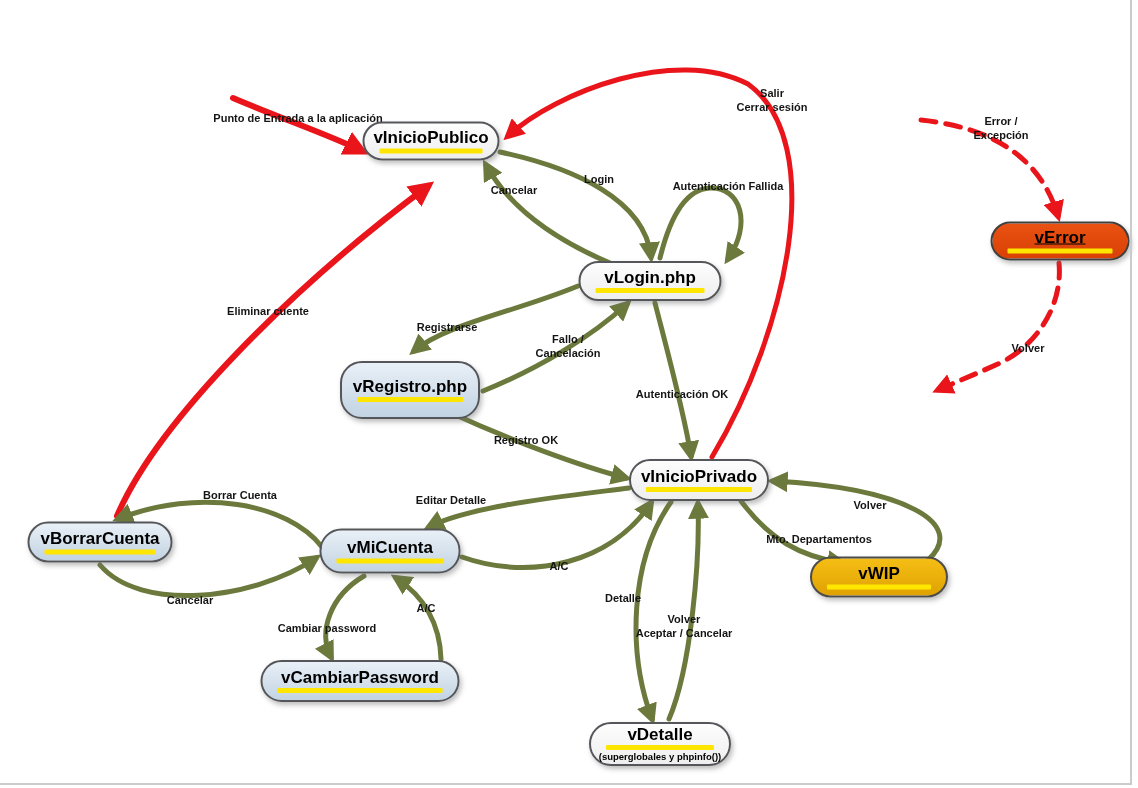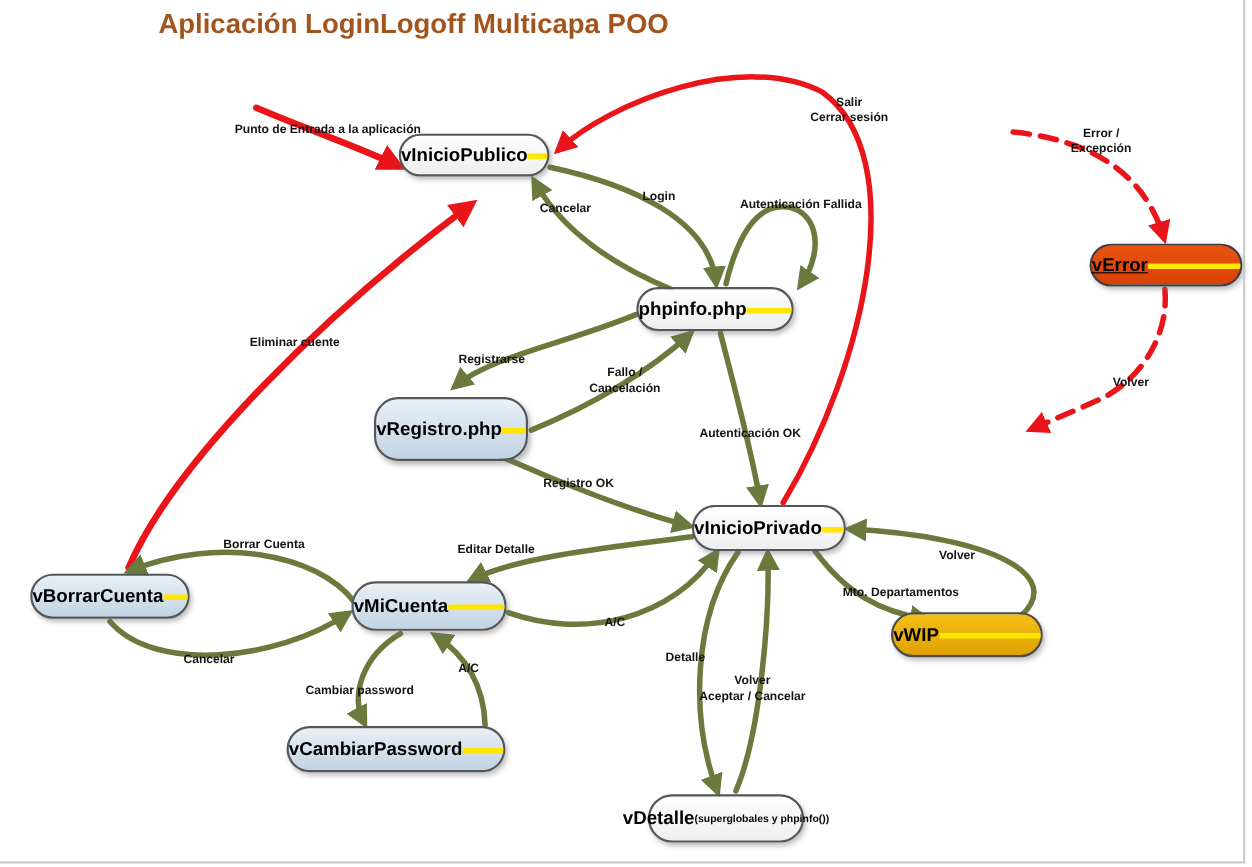--- a/index.html
+++ b/index.html
@@ -1,19 +1,19 @@
 <!DOCTYPE html>
 <html><head>
 <meta charset="utf-8">
 <style>
   html,body{margin:0;padding:0;background:#ffffff;font-family:"Liberation Sans",sans-serif;}
   .canvas{position:relative;width:1138px;height:788px;background:#ffffff;overflow:hidden;}
   .edge-layer{position:absolute;left:0;top:0;width:1138px;height:788px;}
   .page-title{position:absolute;left:144px;top:8px;font-size:25px;font-weight:bold;letter-spacing:0px;white-space:nowrap;}
-  .node{position:absolute;transform:translate(-50%,-50%);display:flex;align-items:center;justify-content:center;
+  .node{position:absolute;transform:translate(-50%,-50%);display:flex;flex-direction:column;align-items:center;justify-content:center;
         border-radius:22px;box-shadow:2px 3px 5px rgba(110,110,110,.45);box-sizing:border-box;}
   .node-label{font-weight:bold;font-size:17px;color:#000;line-height:1.05;white-space:nowrap;}
   .node-underline{height:5px;margin-top:2px;border-radius:1px;width:calc(100% - 30px);}
   .node-sub{font-weight:bold;font-size:9.5px;color:#000;margin-top:1px;white-space:nowrap;}
   .edge-label{position:absolute;transform:translate(-50%,-50%);font-size:11px;font-weight:bold;color:#141414;
               text-align:center;line-height:1.25;white-space:nowrap;}
   .page-edge-right{position:absolute;top:0;left:1130px;width:2px;height:785px;background:#cbcbcb;}
   .page-edge-bottom{position:absolute;top:783px;left:0;width:1132px;height:2px;background:#cbcbcb;}
 </style>
 </head>
@@ -48,21 +48,20 @@
         <path d="M 669 719 C 691 668, 700 560, 698 504" fill="none" stroke="#6B7A3C" stroke-width="5" stroke-linecap="round" marker-end="url(#arrow-green)"></path>
         <path d="M 741 501 C 770 540, 800 556, 842 563" fill="none" stroke="#6B7A3C" stroke-width="5" stroke-linecap="round" marker-end="url(#arrow-green)"></path>
         <path d="M 928 560 C 968 524, 905 488, 773 481" fill="none" stroke="#6B7A3C" stroke-width="5" stroke-linecap="round" marker-end="url(#arrow-green)"></path>
         <path d="M 322 547 C 288 503, 198 487, 118 519" fill="none" stroke="#6B7A3C" stroke-width="5" stroke-linecap="round" marker-end="url(#arrow-green)"></path>
         <path d="M 100 565 C 140 612, 252 601, 316 558" fill="none" stroke="#6B7A3C" stroke-width="5" stroke-linecap="round" marker-end="url(#arrow-green)"></path>
         <path d="M 364 576 C 330 596, 318 632, 331 657" fill="none" stroke="#6B7A3C" stroke-width="5" stroke-linecap="round" marker-end="url(#arrow-green)"></path>
         <path d="M 441 659 C 440 624, 424 596, 396 578" fill="none" stroke="#6B7A3C" stroke-width="5" stroke-linecap="round" marker-end="url(#arrow-green)"></path>
       </g>
   </svg>
 
-  <div class="page-title" style="color: rgb(163, 84, 29);">Aplicación LoginLogoff Multicapa POO</div>
 
   <div id="label-layer">
       <div class="edge-label" style="left: 298px; top: 119px; color: rgb(20, 20, 20);">
         <div>Punto de Entrada a la aplicación</div>
       </div>
       <div class="edge-label" style="left: 772px; top: 101px; color: rgb(20, 20, 20);">
         <div>Salir</div>
         <div>Cerrar sesión</div>
       </div>
       <div class="edge-label" style="left: 268px; top: 312px; color: rgb(20, 20, 20);">
@@ -128,21 +127,21 @@
       <div class="edge-label" style="left: 426px; top: 609px; color: rgb(20, 20, 20);">
         <div>A/C</div>
       </div>
     </div>
   <div id="node-layer">
       <div class="node" style="left: 431px; top: 141px; width: 137px; height: 39px; background: linear-gradient(rgb(253, 253, 253), rgb(238, 238, 238)); border: 2.5px solid rgb(85, 86, 90);">
         <div class="node-label">vInicioPublico</div>
         <div class="node-underline" style="background: rgb(255, 230, 0);"></div>
       </div>
       <div class="node" style="left: 650px; top: 281px; width: 143px; height: 40px; background: linear-gradient(rgb(253, 253, 253), rgb(238, 238, 238)); border: 2.5px solid rgb(85, 86, 90);">
-        <div class="node-label">phpinfo.php</div>
+        <div class="node-label">vLogin.php</div>
         <div class="node-underline" style="background: rgb(255, 230, 0);"></div>
       </div>
       <div class="node" style="left: 410px; top: 390px; width: 140px; height: 58px; background: linear-gradient(rgb(233, 240, 247), rgb(194, 211, 226)); border: 2.5px solid rgb(85, 86, 90);">
         <div class="node-label">vRegistro.php</div>
         <div class="node-underline" style="background: rgb(255, 230, 0);"></div>
       </div>
       <div class="node" style="left: 699px; top: 480px; width: 140px; height: 42px; background: linear-gradient(rgb(253, 253, 253), rgb(238, 238, 238)); border: 2.5px solid rgb(85, 86, 90);">
         <div class="node-label">vInicioPrivado</div>
         <div class="node-underline" style="background: rgb(255, 230, 0);"></div>
       </div>

